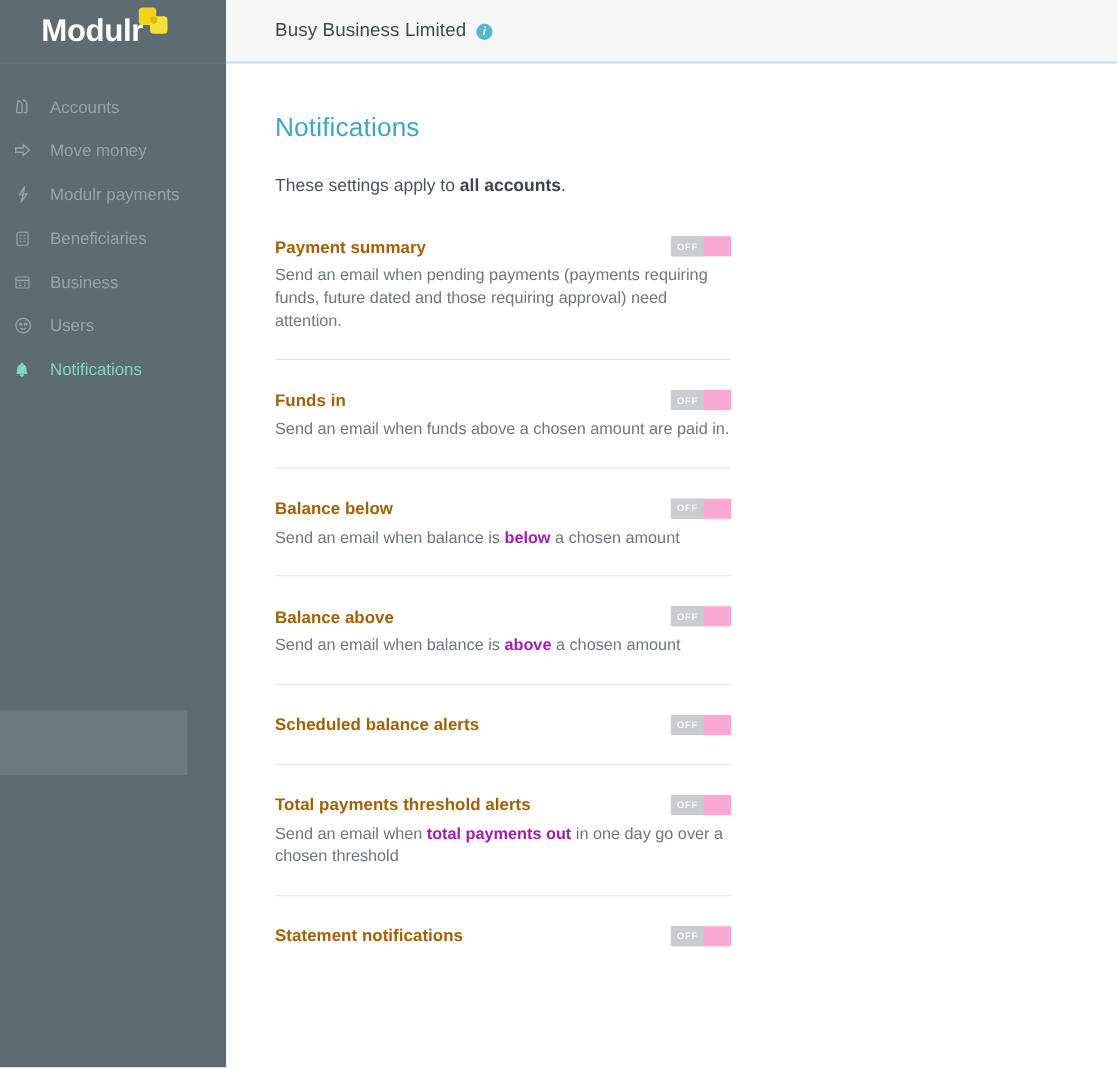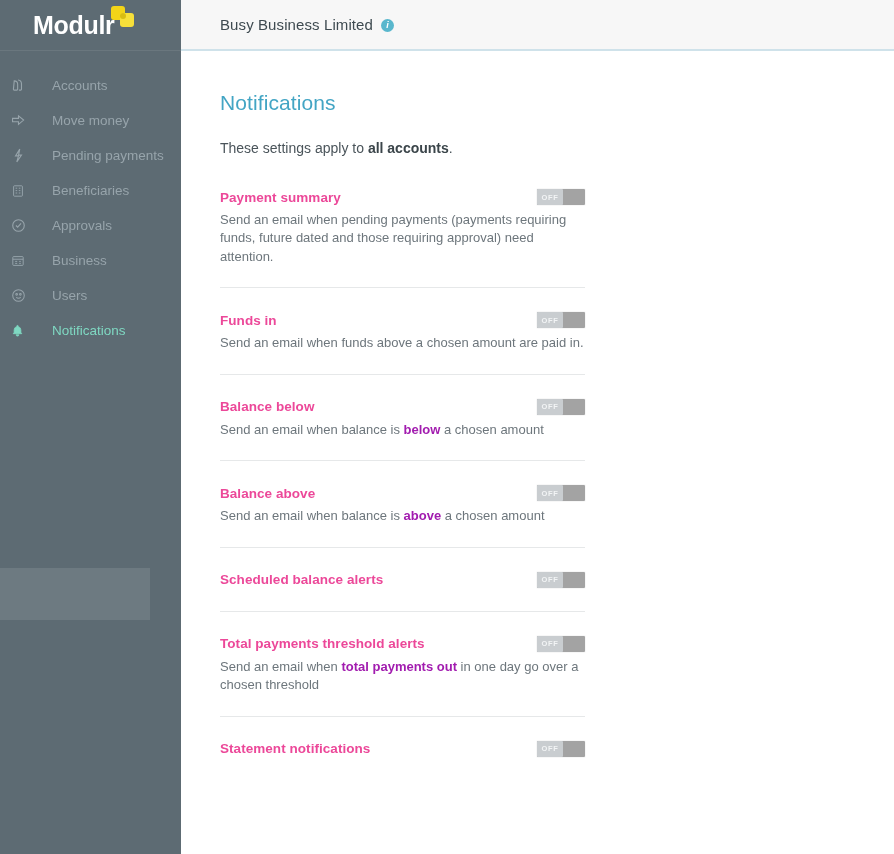--- a/index.html
+++ b/index.html
@@ -46,21 +46,21 @@
     color:#97a4ab;
     font-size:13.5px;
     cursor:pointer;
     user-select:none;
   }
   .nav-item .ic {
     width:28px; height:20px;
     display:flex; align-items:center; justify-content:flex-start;
     flex:0 0 28px;
   }
-  .nav-item .lbl { padding-left:2px;margin-left:12px; }
+  .nav-item .lbl { padding-left:2px; }
   .nav-item.active { color:#7fd8c2; }
   .nav-item.active svg { stroke:#7fd8c2; fill:#7fd8c2; }
 
   .side-highlight {
     position:absolute;
     left:0; top:568px;
     width:150px; height:52px;
     background:rgba(255,255,255,0.10);
   }
 
@@ -112,40 +112,40 @@
   .settings { width:365px; }
 
   .setting { padding-bottom:0; }
   .setting-head {
     display:flex; align-items:center; justify-content:space-between;
     height:20px;
   }
   .setting-title {
     font-size:13.5px;
     font-weight:bold;
-    color:#ec4899;
+    color:#a16207;
     letter-spacing:0.05px;
   }
   .setting-desc {
     font-size:13px;
     color:#6d767c;
     line-height:1.42;
     margin-top:4px;
   }
   .setting-desc b { font-weight:bold; color:#a21caf; }
   .divider {
     height:1px;
     background:#e6e8e9;
     margin:21px 0 22px 0;
   }
 
   
   .toggle {
     width:48px; height:16px;
-    background:#a3a3a3;
+    background:#f9a8d4;
     border-radius:1px;
     position:relative;
     cursor:pointer;
     flex:0 0 48px;
     box-shadow:0 0 0 1px rgba(0,0,0,0.03);
   }
   .toggle .knob {
     position:absolute;
     left:0; top:0;
     width:26px; height:16px;
@@ -191,39 +191,30 @@
             </svg>
           </span>
           <span class="lbl">Move money</span>
         </div>
         <div class="nav-item">
           <span class="ic">
             <svg width="17" height="17" viewBox="0 0 20 20" fill="none" stroke="currentColor" stroke-width="1.3">
               <path d="M11.5 2.5 L6.5 10.5 h3.5 L8 17.5 L13.5 9.5 H10 z"></path>
             </svg>
           </span>
-          <span class="lbl">Pending payments</span>
+          <span class="lbl">Modulr payments</span>
         </div>
         <div class="nav-item">
           <span class="ic">
             <svg width="16" height="16" viewBox="0 0 20 20" fill="none" stroke="currentColor" stroke-width="1.2">
               <rect x="4.5" y="3.5" width="11" height="13" rx="1"></rect>
               <path d="M7 6.5h2M11 6.5h2M7 9.5h2M11 9.5h2M7 12.5h2M11 12.5h2"></path>
             </svg>
           </span>
           <span class="lbl">Beneficiaries</span>
-        </div>
-        <div class="nav-item">
-          <span class="ic">
-            <svg width="17" height="17" viewBox="0 0 20 20" fill="none" stroke="currentColor" stroke-width="1.3">
-              <circle cx="10" cy="10" r="6.8"></circle>
-              <path d="M7 10 l2 2 l4 -4.5"></path>
-            </svg>
-          </span>
-          <span class="lbl">Approvals</span>
         </div>
         <div class="nav-item">
           <span class="ic">
             <svg width="16" height="16" viewBox="0 0 20 20" fill="none" stroke="currentColor" stroke-width="1.2">
               <rect x="3.5" y="4.5" width="13" height="11" rx="1"></rect>
               <path d="M3.5 7.8h13"></path>
               <path d="M6.5 10.5h2.5M6.5 13h2.5M11.5 10.5h2M11.5 13h2"></path>
             </svg>
           </span>
           <span class="lbl">Business</span>

